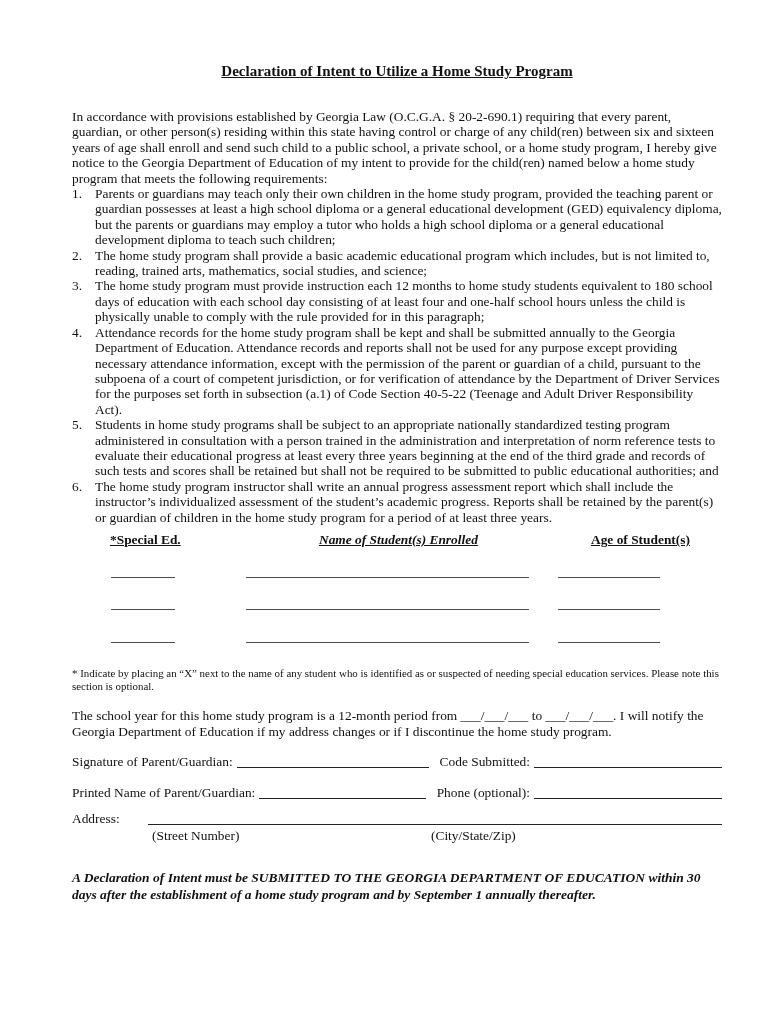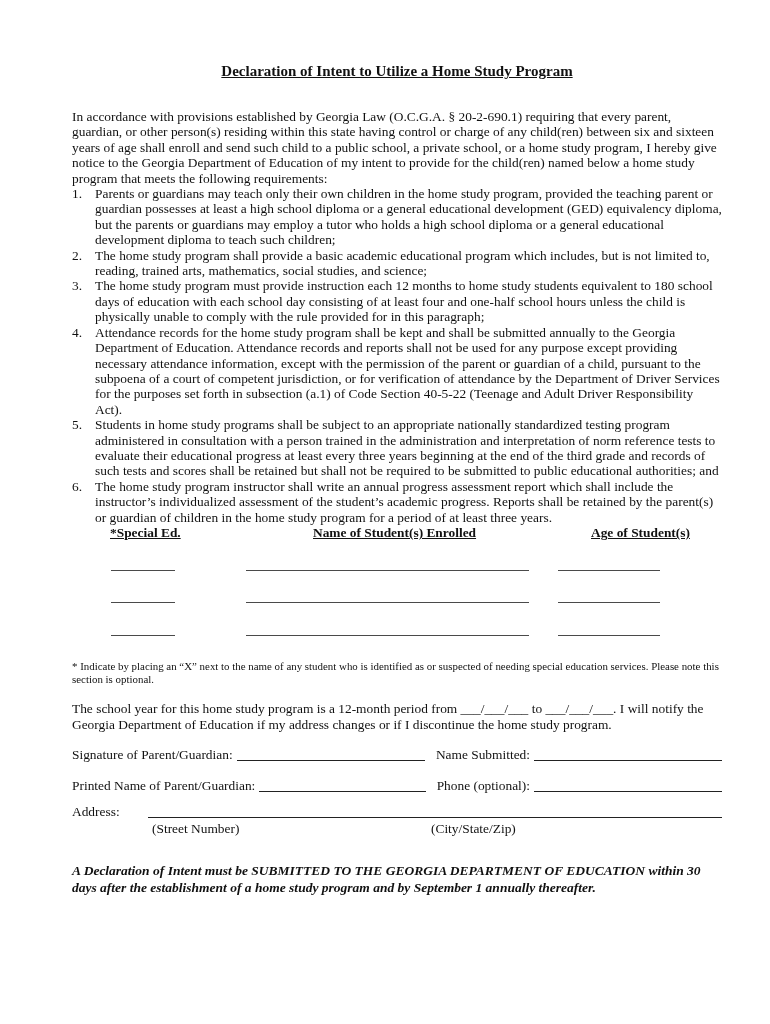--- a/index.html
+++ b/index.html
@@ -24,29 +24,29 @@
 
   .body-text { font-size: 13.4px; line-height: 15.4px; }
 
   .intro { margin-top: 29px; }
 
   .reqs { margin: 0; }
   .req { display: flex; }
   .req .num { flex: 0 0 23px; }
   .req .txt { flex: 1; font-family: Liberation Serif, serif; }
 
-  .stable { position: relative; }
+  .stable { position: relative; margin-top: 7px; }
   .thead { position: relative; height: 17px; }
   .thead span {
     position: absolute; top: 0;
     font-weight: bold; font-size: 13.4px;
     text-decoration: underline; white-space: nowrap;
   }
   .h-spec { left: 38px; }
-  .h-name { left: 241px; }
+  .h-name { left: 247px; font-style: italic; }
   .h-age  { left: 519px; }
   .trow { position: relative; height: 32.5px; }
   .trow.first { height: 29px; }
   .bline { position: absolute; bottom: 0; border-bottom: 1.3px solid #4a4a4a; }
   .b-spec { left: 39px;  width: 64px; }
   .b-name { left: 174px; width: 283px; }
   .b-age  { left: 486px; width: 102px; }
 
   .footnote { margin-top: 24px; font-size: 10.9px; line-height: 13.2px; }
 
@@ -133,21 +133,21 @@
       </div>
     </div>
 
     <div class="footnote">* Indicate by placing an “X” next to the name of any student who is identified as or suspected of needing special education services.  Please note this section is optional.</div>
 
     <div class="body-text school-year">The school year for this home study program is a 12-month period from ___/___/___ to ___/___/___.  I will notify the Georgia Department of Education if my address changes or if I discontinue the home study program.</div>
 
     <div class="frow">
       <span class="flabel">Signature of Parent/Guardian:</span>
       <span class="fill"></span>
-      <span class="flabel gap">Name Submitted:</span>
+      <span class="flabel gap">Code Submitted:</span>
       <span class="fill fill-r"></span>
     </div>
 
     <div class="frow">
       <span class="flabel">Printed Name of Parent/Guardian:</span>
       <span class="fill"></span>
       <span class="flabel gap">Phone (optional):</span>
       <span class="fill fill-r"></span>
     </div>
 

